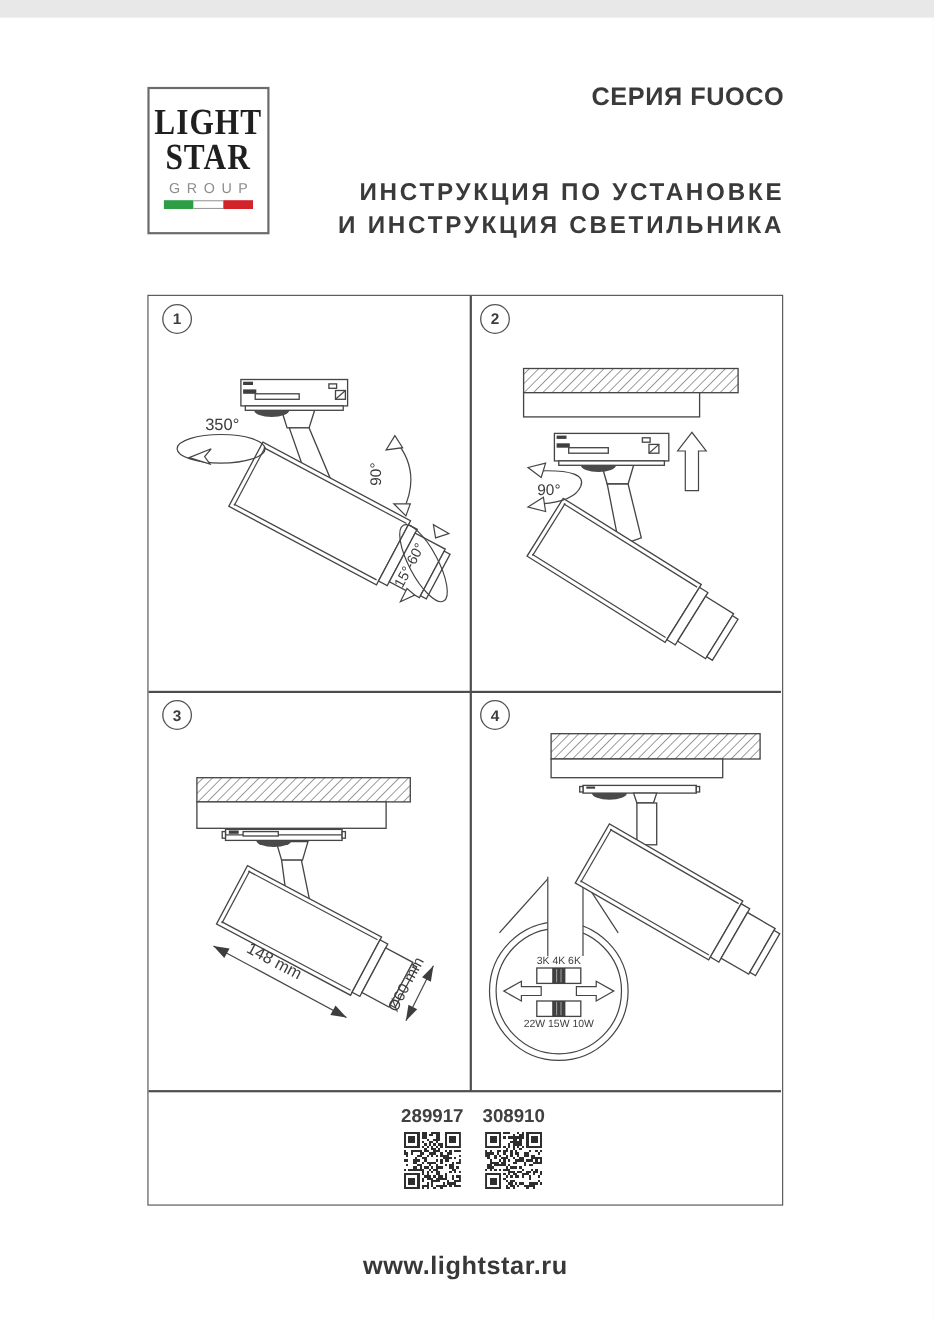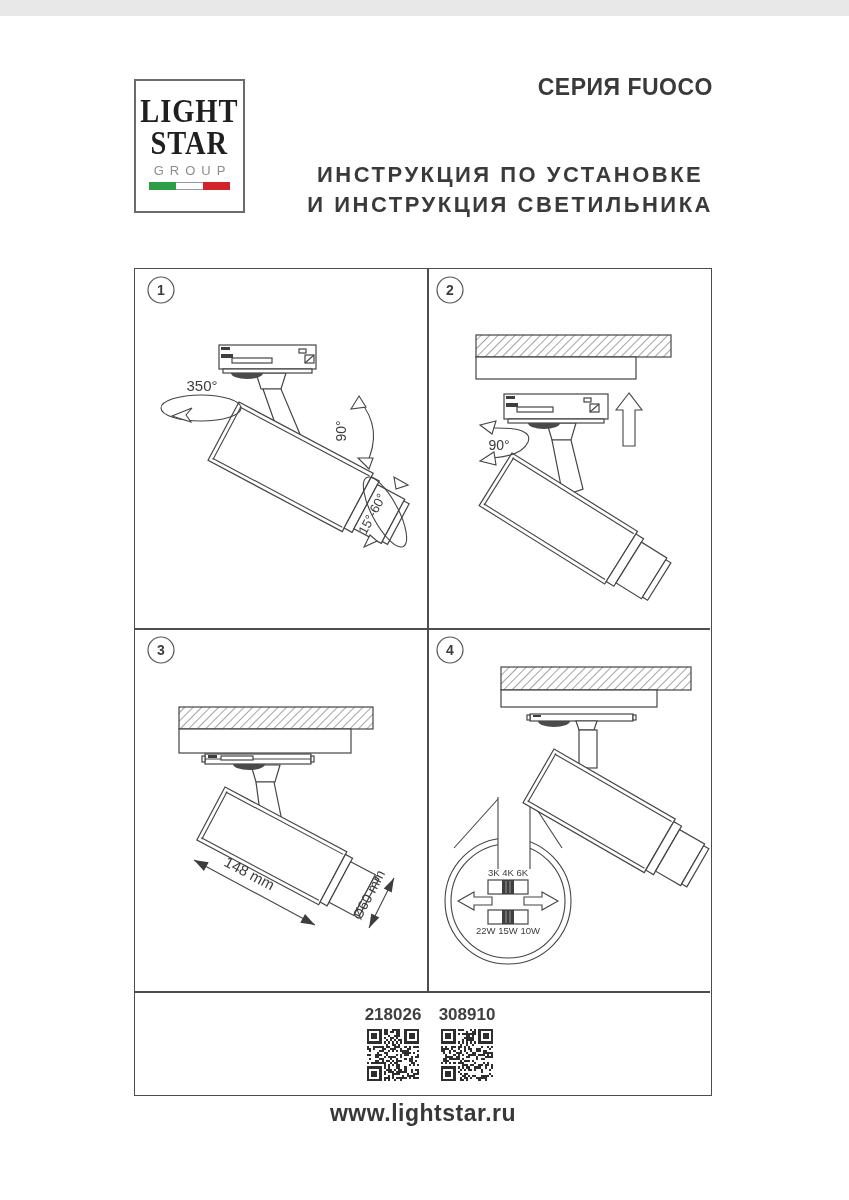--- a/index.html
+++ b/index.html
@@ -9,39 +9,39 @@
   
   .logo-box{left:134px;top:63px;width:111px;height:134px;border:2px solid #6b6b6b;
             display:flex;flex-direction:column;align-items:center;padding-top:14px;box-sizing:border-box;}
   .logo-word{font-family:"Liberation Serif",serif;font-weight:bold;color:#1f1f1f;
              font-size:31px;line-height:32px;letter-spacing:1px;transform:scale(0.92,1.08);}
   .logo-group{font-size:13px;letter-spacing:6px;color:#8d8d8d;margin-top:4px;margin-left:6px;}
   .flag{width:82px;height:8px;margin-top:4px;display:flex;}
   .flag span{flex:1;height:100%;box-sizing:border-box;}
   .title-series{right:136px;top:57px;text-align:right;font-weight:bold;font-size:23px;
                 line-height:28px;color:#3a3a3a;letter-spacing:0.5px;}
-  .title-instr{right:136px;top:144px;text-align:center;font-weight:bold;font-size:22px;
+  .title-instr{right:136px;top:144px;text-align:right;font-weight:bold;font-size:22px;
                line-height:30px;color:#3a3a3a;letter-spacing:2.5px;}
   
   .grid{left:134px;top:252px;width:578px;height:828px;border:1.5px solid #4d4d4d;box-sizing:border-box;}
   .vline{left:292px;top:0;width:1.5px;height:723px;background:#4d4d4d;}
   .hline1{left:0;top:359px;width:575px;height:1.5px;background:#4d4d4d;}
   .hline2{left:0;top:722px;width:575px;height:1.5px;background:#4d4d4d;}
   svg text{font-family:"Liberation Sans",sans-serif;fill:#3d3d3d;}
   .part{fill:#ffffff;stroke:#454545;stroke-width:1.2;}
   .ln{stroke:#454545;stroke-width:1.1;fill:none;}
   .dark{fill:#3f3f3f;}
   .arr{fill:#3d3d3d;stroke:none;}
   .oarr{fill:#ffffff;stroke:#454545;stroke-width:1.1;}
   .numc{fill:#ffffff;stroke:#555555;stroke-width:1.2;}
   .numt{font-size:14px;font-weight:bold;}
   
   .qr-label{top:736px;width:80px;text-align:center;font-weight:bold;font-size:17px;color:#404040;}
   .qr{top:760px;width:52px;height:52px;}
-  .footer{left:134px;top:1084px;width:578px;text-align:center;font-weight:bold;
+  .footer{left:134px;top:1121px;width:578px;text-align:center;font-weight:bold;
           font-size:23px;color:#383838;letter-spacing:0.5px;}
 </style>
 </head>
 <body>
 
 <div class="page">
 
   <div class="abs logo-box">
     <div class="logo-word">LIGHT</div>
     <div class="logo-word">STAR</div>
@@ -270,21 +270,21 @@
         <line class="ln" x1="3" y1="4" x2="138" y2="4"></line>
         <line class="ln" x1="3" y1="58" x2="138" y2="58"></line>
         <line class="ln" x1="4" y1="3" x2="4" y2="59"></line>
         <rect class="part" x="140" y="3" width="9" height="56"></rect>
         <rect class="part" x="149" y="7" width="29" height="48"></rect>
         <rect class="part" x="178" y="9" width="6" height="44"></rect>
       </g>
     </svg>
 
     <div class="abs" style="left:0;top:723px;width:575px;height:102px;">
-      <div class="abs qr-label" style="left:218px;top:13px;">218026</div>
+      <div class="abs qr-label" style="left:218px;top:13px;">289917</div>
       <div class="abs qr-label" style="left:292px;top:13px;">308910</div>
       <svg class="abs qr" style="left:232px;top:37px;" viewBox="0 0 25 25" shape-rendering="crispEdges" fill="#2e2e2e">
           <rect x="0" y="0" width="1" height="1"></rect>
           <rect x="1" y="0" width="1" height="1"></rect>
           <rect x="2" y="0" width="1" height="1"></rect>
           <rect x="3" y="0" width="1" height="1"></rect>
           <rect x="4" y="0" width="1" height="1"></rect>
           <rect x="5" y="0" width="1" height="1"></rect>
           <rect x="6" y="0" width="1" height="1"></rect>
           <rect x="8" y="0" width="1" height="1"></rect>

